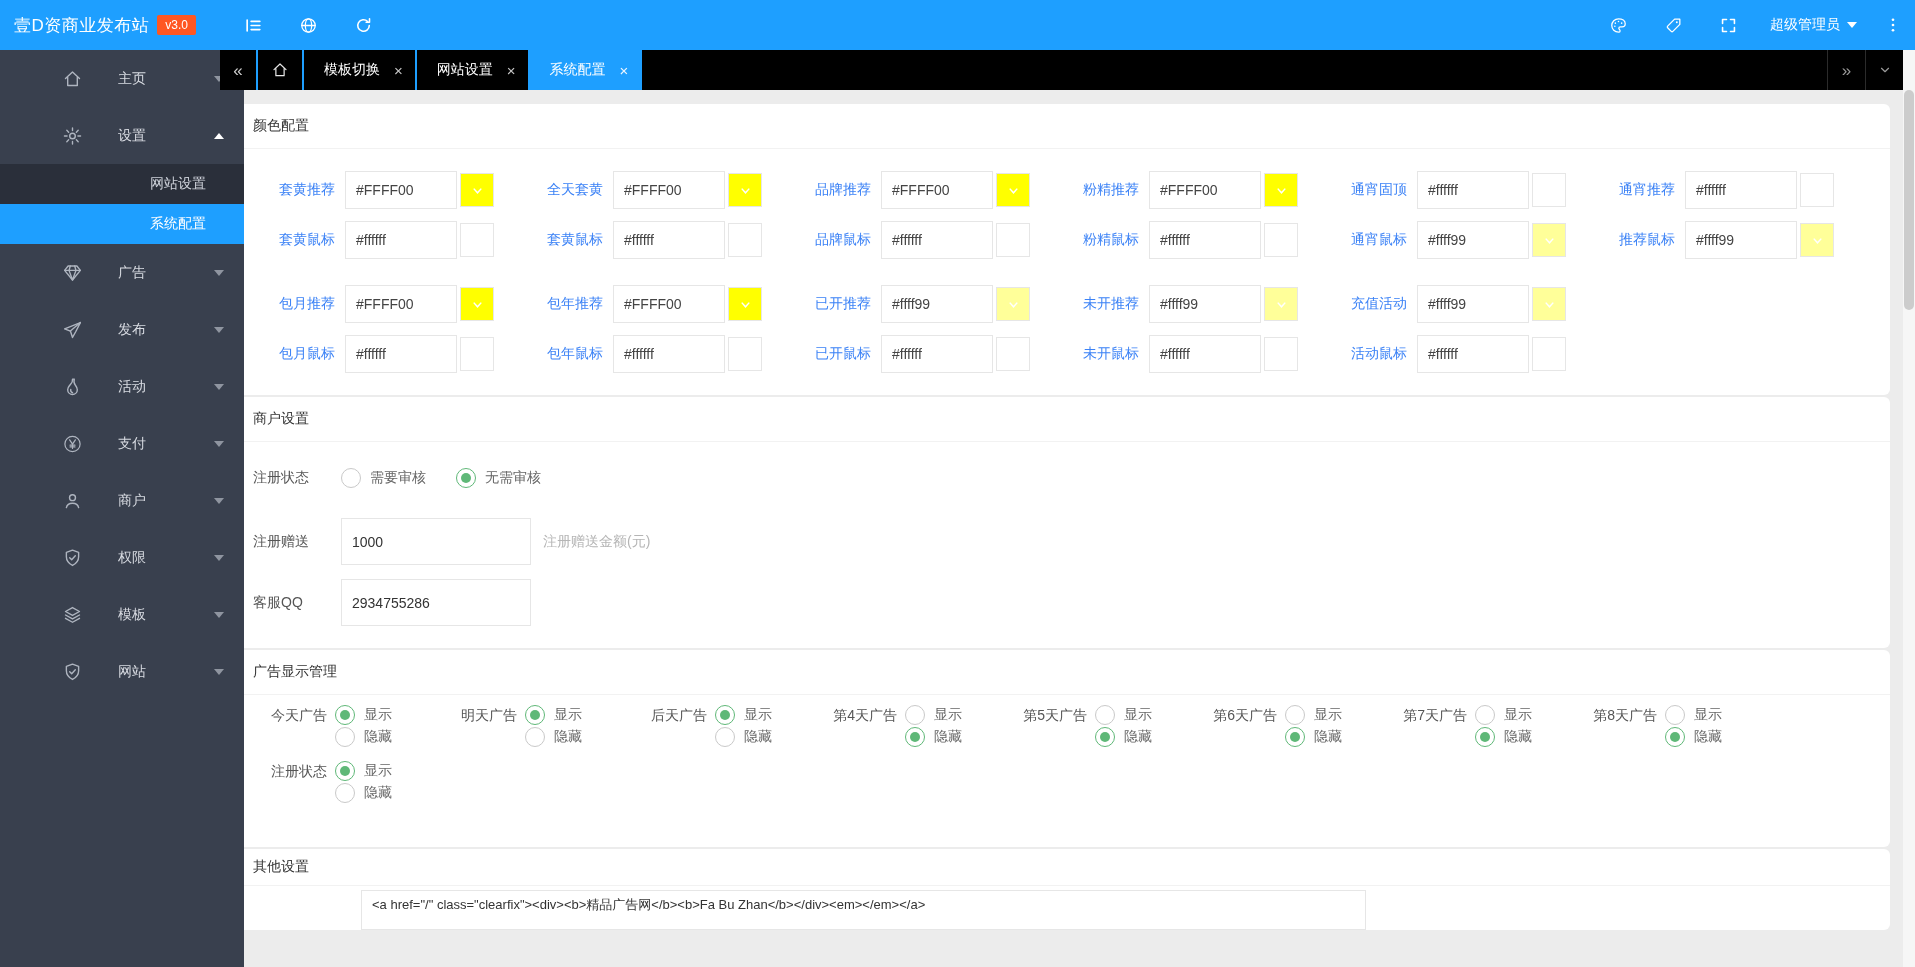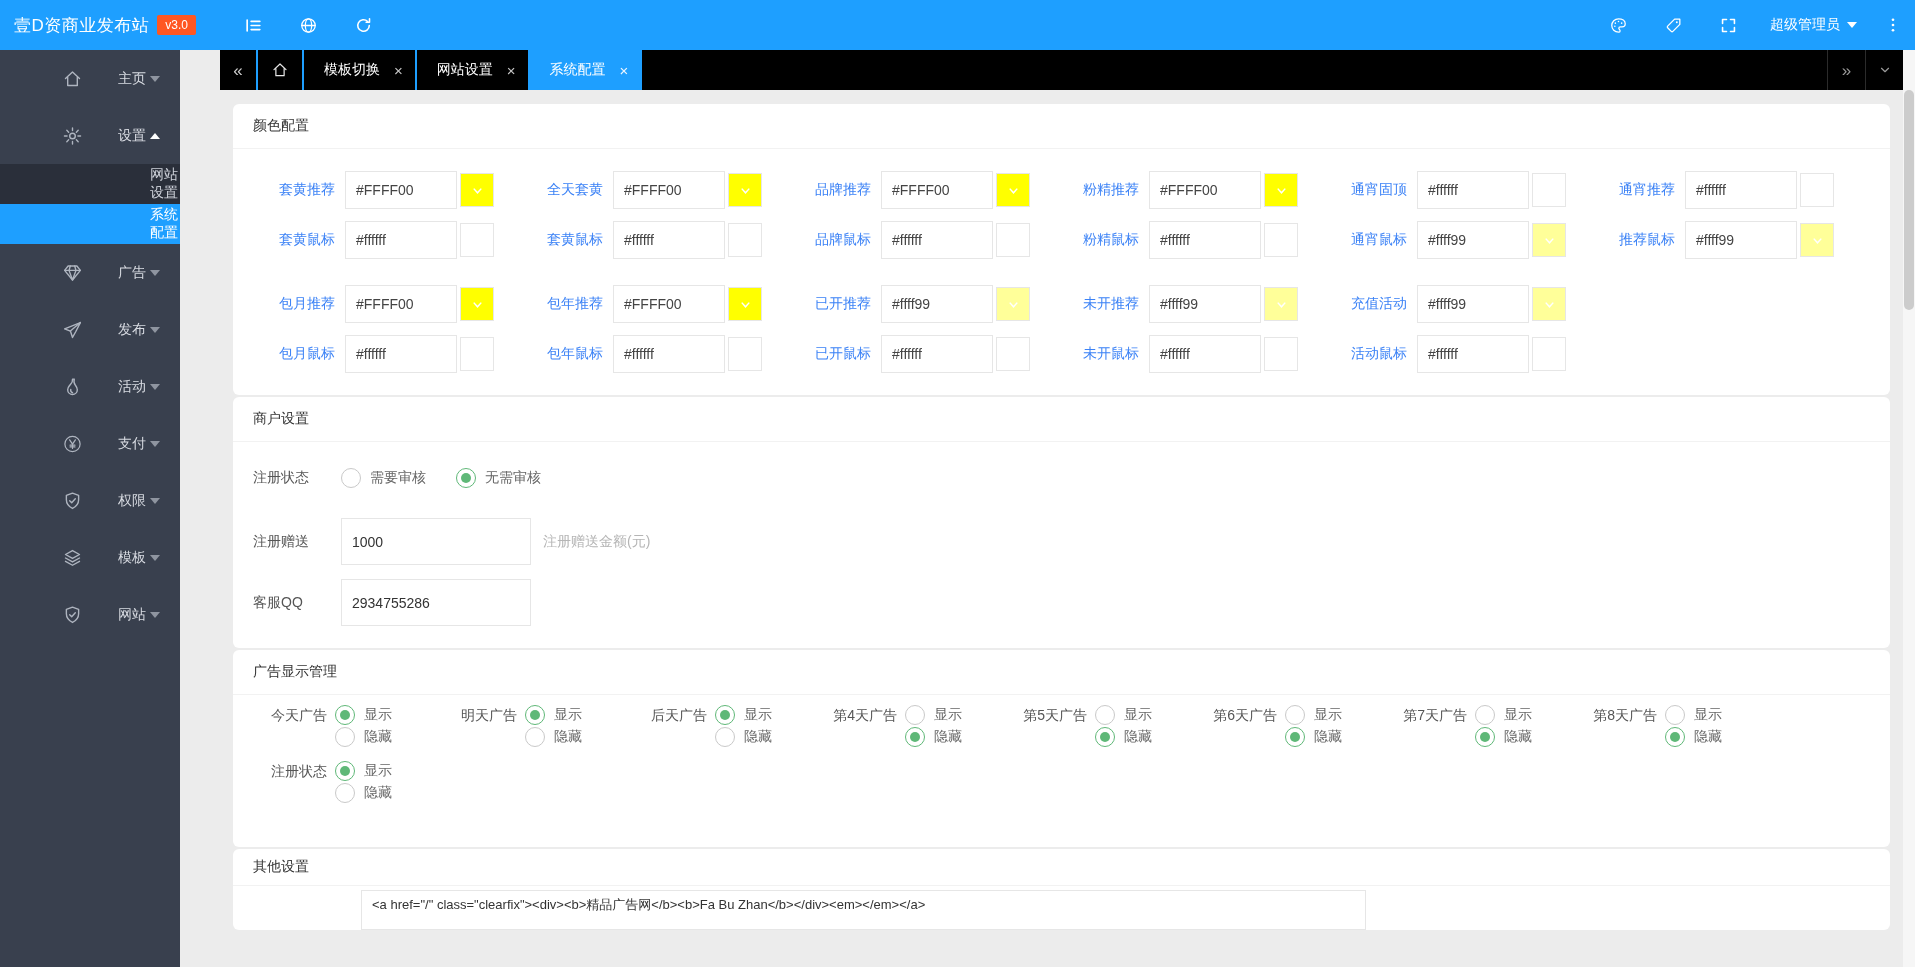--- a/index.html
+++ b/index.html
@@ -29,21 +29,21 @@
   .tab-home { width:46px; display:flex; align-items:center; justify-content:center; color:#e8e8e8; border-right:2px solid #1E9FFF; cursor:pointer; }
   .tab-home svg { width:18px; height:18px; }
   .tab { display:flex; align-items:center; padding:0 12px 0 20px; color:#fff; font-size:14px; border-right:2px solid #1E9FFF; cursor:pointer; background:#000; }
   .tab.active { background:#1E9FFF; }
   .tab-close { margin-left:14px; color:#c9c9c9; font-size:15px; line-height:1; cursor:pointer; }
   .tab.active .tab-close { color:#eef6ff; }
   .tab-ops { margin-left:auto; display:flex; }
   .tab-op { width:38px; display:flex; align-items:center; justify-content:center; color:#9a9a9a; font-size:16px; border-left:1px solid #2b2b2b; cursor:pointer; }
   .tab-op svg { width:14px; height:14px; }
   
-  .sidebar { position:absolute; top:50px; left:0; width:180px; bottom:0; background:#39404E; z-index:8; }
+  .sidebar { position:absolute; top:50px; left:0; width:244px; bottom:0; background:#39404E; z-index:8; }
   .nav-item { position:relative; height:57px; display:flex; align-items:center; padding-left:62px; color:#d8dbe2; cursor:pointer; }
   .nav-item .nicon { position:absolute; left:62px; top:50%; transform:translateY(-50%); width:21px; height:21px; color:#aeb4bf; }
   .nav-item .nicon svg { width:21px; height:21px; display:block; }
   .nav-label { margin-left:56px; font-size:14px; }
   .nav-caret { position:absolute; right:20px; top:50%; transform:translateY(-50%); }
   .nav-caret.cdown { width:0;height:0;border-left:5px solid transparent;border-right:5px solid transparent;border-top:6px solid #8f95a0; }
   .nav-caret.cup { width:0;height:0;border-left:5px solid transparent;border-right:5px solid transparent;border-bottom:6px solid #ffffff; }
   .nav-sub-item { height:40px; display:flex; align-items:center; padding-left:150px; background:#2A2F3A; color:#cfd3db; font-size:14px; cursor:pointer; }
   .nav-sub-item.selected { background:#1E9FFF; color:#fff; }
   
@@ -218,20 +218,30 @@
           <circle cx="12" cy="12" r="8.7" stroke-width="1.4"></circle>
           <path d="M8.7 7.2 12 12.2l3.3-5M12 12.2V17M9.2 13.4h5.6M9.2 15.4h5.6" stroke-width="1.4"></path>
         </svg>
       </span>
       <span class="nav-label">支付</span>
       <span class="nav-caret cdown"></span>
     </a>
     <a class="nav-item">
       <span class="nicon">
         <svg viewBox="0 0 24 24" fill="none" stroke="currentColor" stroke-width="1.6" stroke-linecap="round" stroke-linejoin="round" style="width:100%;height:100%">
+          <circle cx="12" cy="8.2" r="3.4"></circle>
+          <path d="M5 19.5c.7-3.4 3.4-5 7-5s6.3 1.6 7 5"></path>
+        </svg>
+      </span>
+      <span class="nav-label">商户</span>
+      <span class="nav-caret cdown"></span>
+    </a>
+    <a class="nav-item">
+      <span class="nicon">
+        <svg viewBox="0 0 24 24" fill="none" stroke="currentColor" stroke-width="1.6" stroke-linecap="round" stroke-linejoin="round" style="width:100%;height:100%">
           <path d="M12 3l7 2.6v5.1c0 4.6-2.9 7.8-7 9.8-4.1-2-7-5.2-7-9.8V5.6z"></path>
           <path d="M8.8 11.6l2.3 2.4 4.1-4.6"></path>
         </svg>
       </span>
       <span class="nav-label">权限</span>
       <span class="nav-caret cdown"></span>
     </a>
     <a class="nav-item">
       <span class="nicon">
         <svg viewBox="0 0 24 24" fill="none" stroke="currentColor" stroke-width="1.6" stroke-linecap="round" stroke-linejoin="round" style="width:100%;height:100%">

